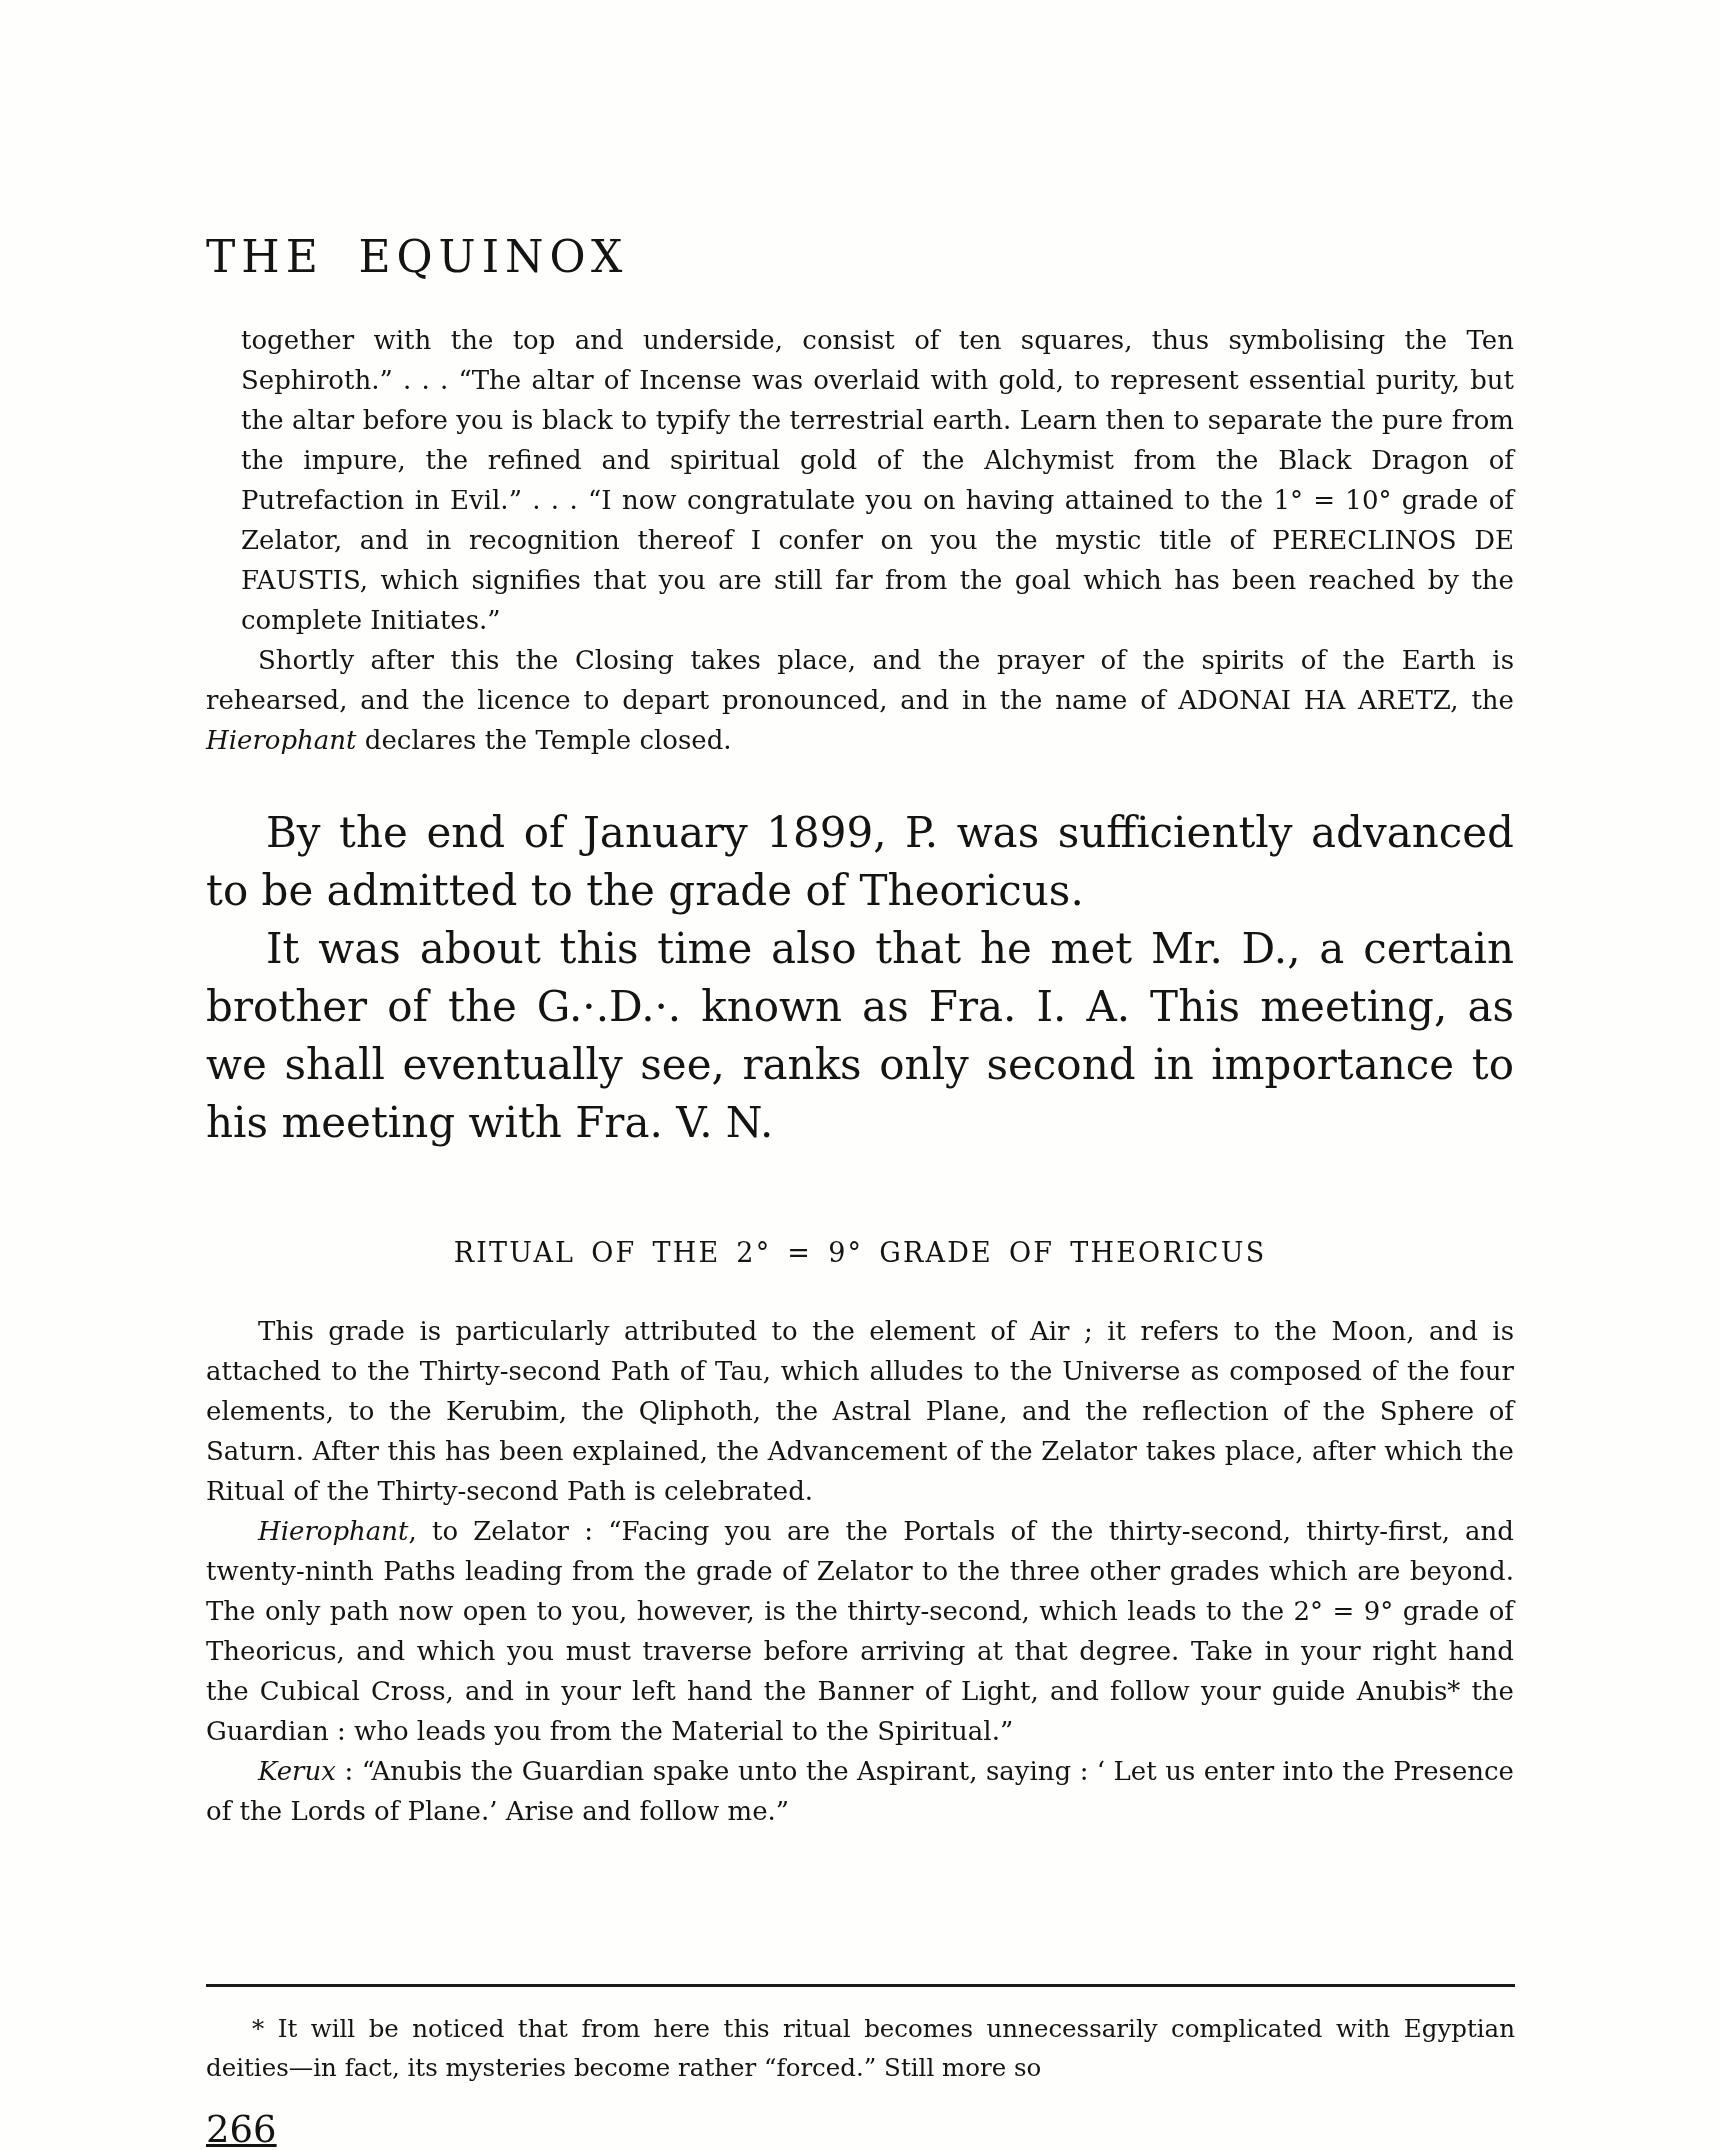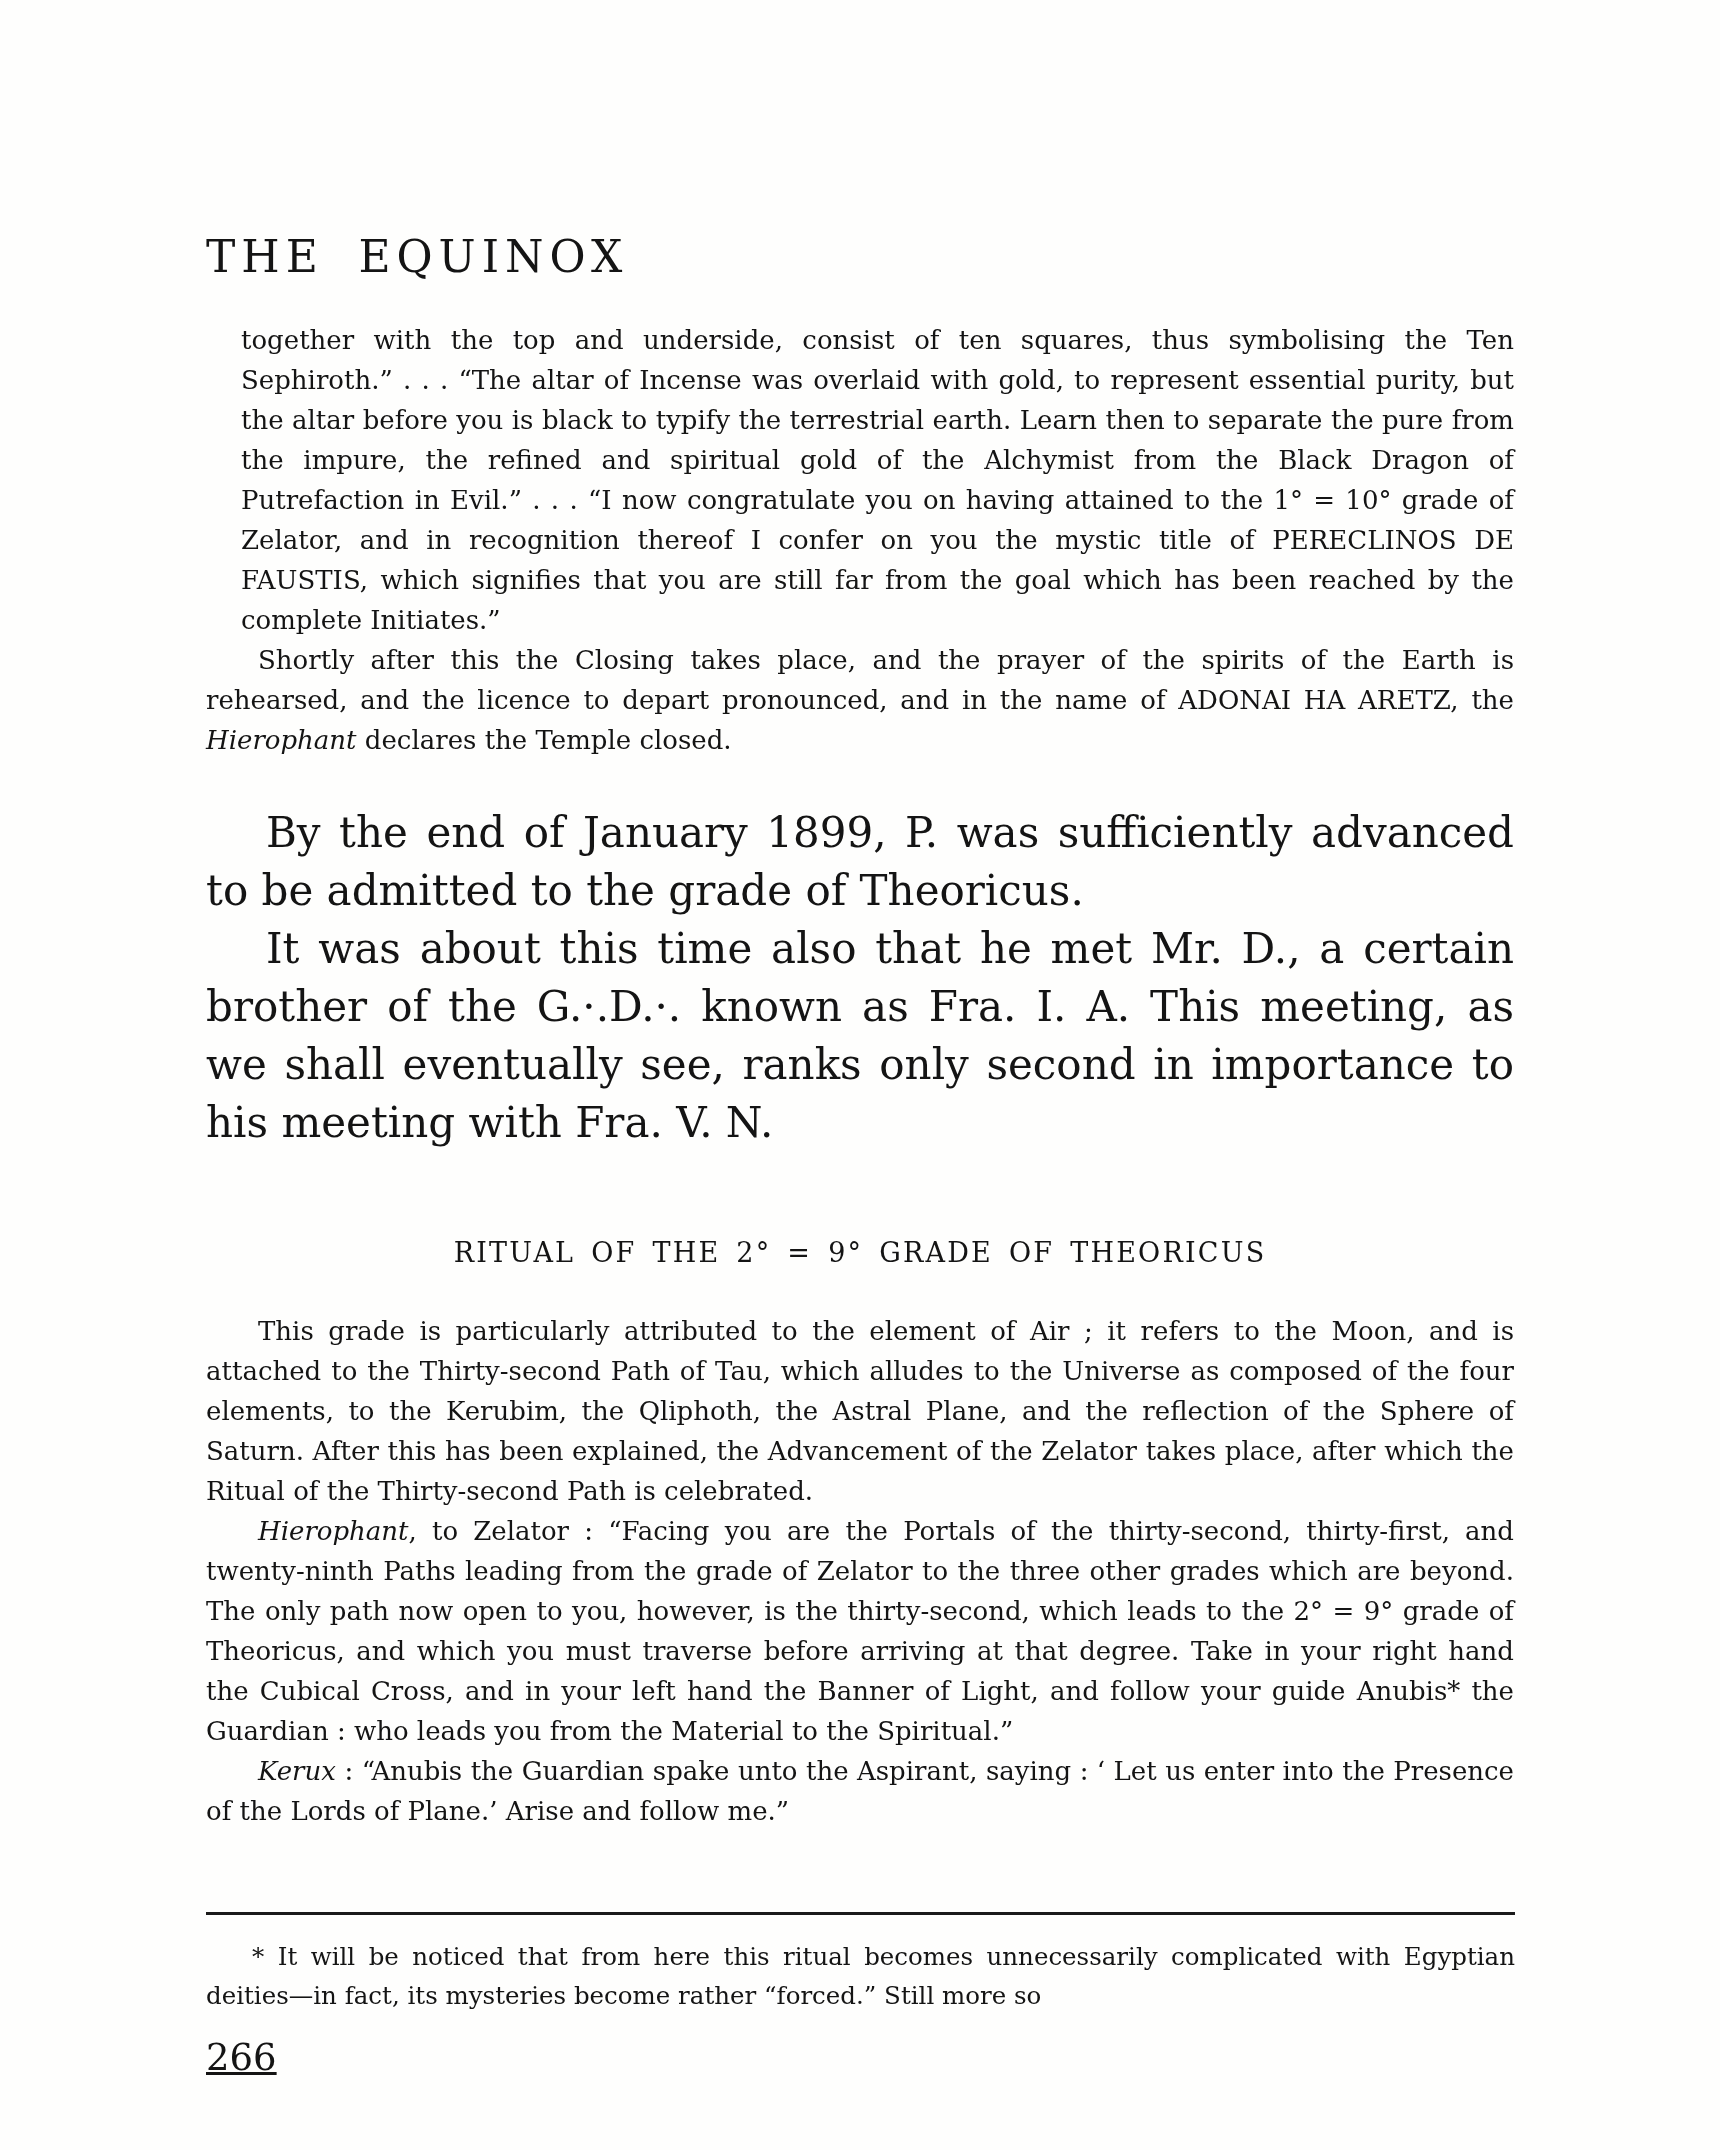--- a/index.html
+++ b/index.html
@@ -61,21 +61,21 @@
     word-spacing: 5.2px;
     line-height: 1.2;
   }
   p.body.after-heading {
     margin-top: 41px;
   }
   .footer {
     position: absolute;
     left: 206px;
     right: 206px;
-    top: 1912px;
+    top: 1984px;
   }
   .rule {
     border: none;
     border-top: 3px solid #1a1a1a;
     margin: 0;
     width: 100%;
   }
   .footnote {
     margin: 21.5px 0 0 0;
     font-size: 24.5px;

